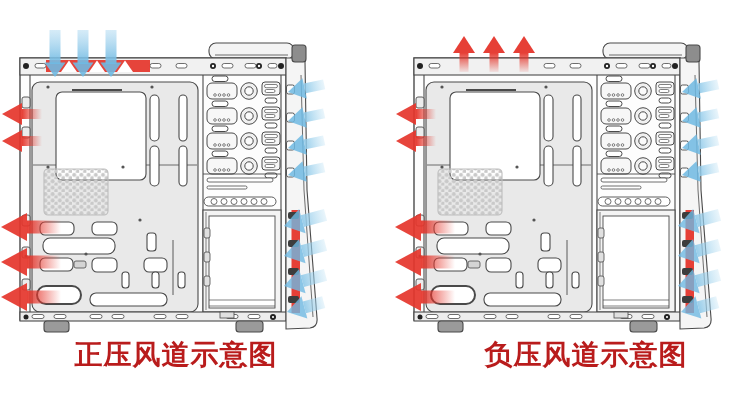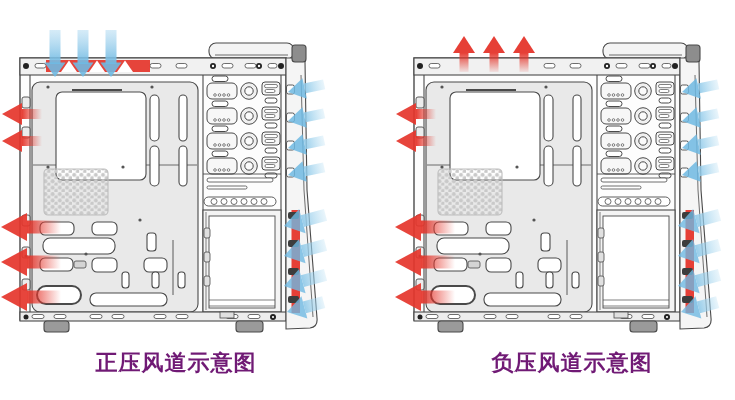--- a/index.html
+++ b/index.html
@@ -4,22 +4,22 @@
 <style>
   html,body{margin:0;padding:0;}
   body{
     width:735px;height:400px;position:relative;overflow:hidden;
     background:#ffffff;
     font-family:"DejaVu Sans","Liberation Sans",sans-serif;
   }
   .stage{position:absolute;left:0;top:0;width:735px;height:400px;}
   .caption{
     position:absolute;top:341px;transform:translateX(-50%);
-    font-weight:bold;font-size:22px;line-height:28px;color:#701a75;
-    letter-spacing:1px;white-space:nowrap;margin-top:8px;
+    font-weight:bold;font-size:28px;line-height:28px;color:#b91c1c;
+    letter-spacing:1px;white-space:nowrap;
   }
 </style>
 </head>
 <body>
 
 <svg class="stage" viewBox="0 0 735 400" xmlns="http://www.w3.org/2000/svg">
   <defs>
     <linearGradient id="gRedH" x1="0" y1="0" x2="1" y2="0">
       <stop offset="0" stop-color="#e5352b" stop-opacity="0.95"></stop>
       <stop offset="1" stop-color="#e5352b" stop-opacity="0"></stop>
@@ -299,13 +299,13 @@
 
   <g transform="translate(394,0)">
     <use href="#chassis"></use>
     <use href="#side-arrows"></use>
     <use href="#top-negative"></use>
   </g>
 </svg>
 
 <div class="caption" style="left:176px">正压风道示意图</div>
 
-<div class="caption" style="left:572px">负压风道示意图</div>
+<div class="caption" style="left:586px">负压风道示意图</div>
 
 </body></html>

